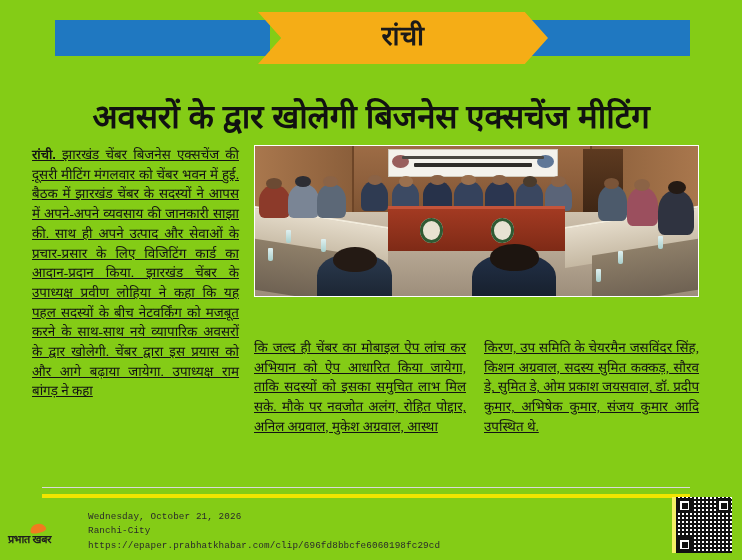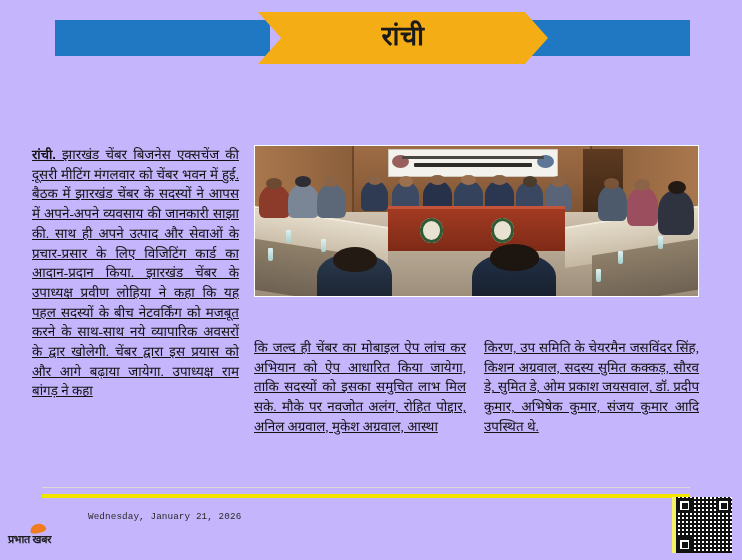--- a/index.html
+++ b/index.html
@@ -14,21 +14,21 @@
     position: relative;
     font-family: "Liberation Serif", "DejaVu Serif", serif;
     color: #1a1a1a;
     overflow: hidden;
   }
 
   
   #clip-page {
     position: absolute;
     inset: 0;
-    background: #c4b5fd;
+    background: #84cc16;
   }
 
   
   #city-banner {
     position: absolute;
     left: 0;
     top: 12px;
     width: 742px;
     height: 52px;
   }
@@ -262,20 +262,21 @@
 <div id="clip-page">
 
   <div id="city-banner">
     <div class="ribbon-bar left"></div>
     <div class="ribbon-bar right"></div>
     <div id="city-chevron">
       <span id="city-name">रांची</span>
     </div>
   </div>
 
+  <h1 id="headline">अवसरों के द्वार खोलेगी बिजनेस एक्सचेंज मीटिंग</h1>
 
   <div id="article-body">
 
     <div id="photo-block">
       <div id="photo-frame">
         <div class="ph" id="ph-wall-back"></div>
         <div class="ph" id="ph-wall-panelL"></div>
         <div class="ph" id="ph-wall-panelR"></div>
         <div class="ph" id="ph-door"></div>
         <div class="ph" id="ph-banner">
@@ -346,21 +347,23 @@
   </div>
 
   <div id="footer-rule-gray"></div>
   <div id="footer-rule-yellow"></div>
 
   <div id="footer">
     <div id="brand-swoosh"></div>
     <div id="brand-logo">प्रभात खबर</div>
 
     <div id="meta-lines">
-      <div>Wednesday, January 21, 2026</div>
+      <div>Wednesday, October 21, 2026</div>
+      <div>Ranchi-City</div>
+      <div>https://epaper.prabhatkhabar.com/clip/696fd8bbcfe6060198fc29cd</div>
     </div>
 
     <div id="qr-block">
       <div id="qr-quiet-l"></div>
       <div id="qr-code">
         <div class="qr-eye" id="qr-eye-tl"></div>
         <div class="qr-eye" id="qr-eye-tr"></div>
         <div class="qr-eye" id="qr-eye-bl"></div>
       </div>
     </div>

